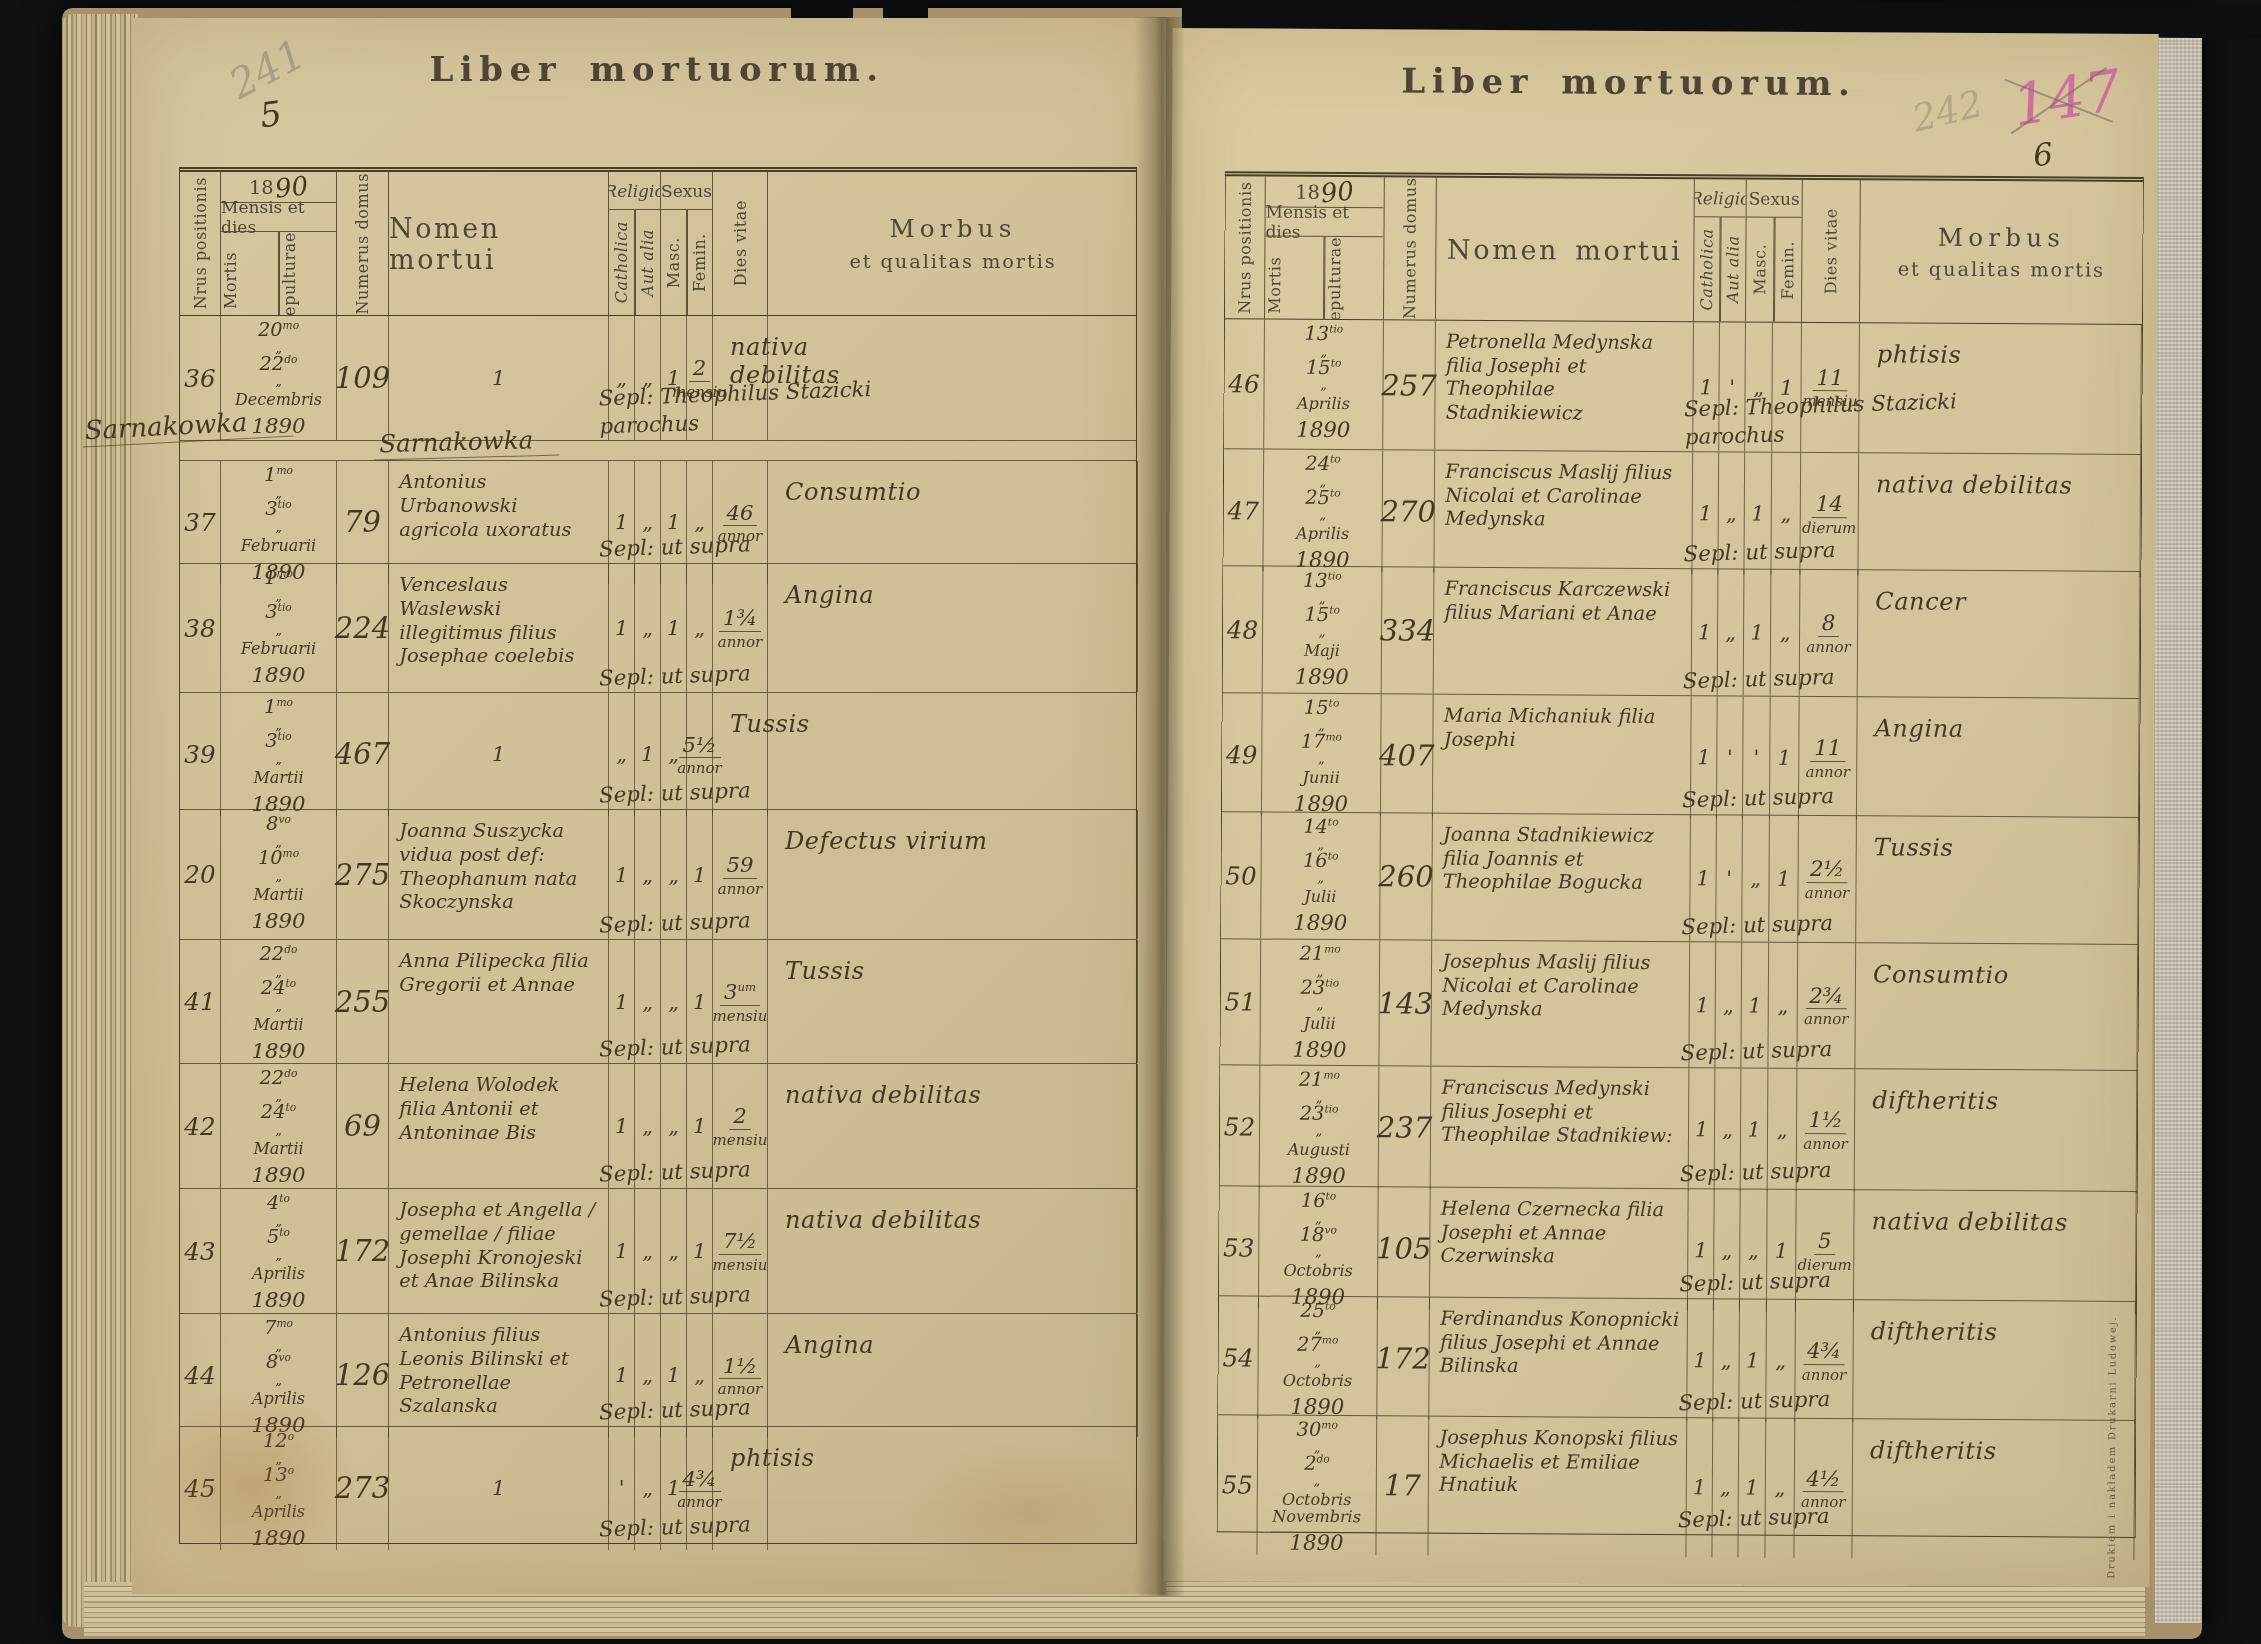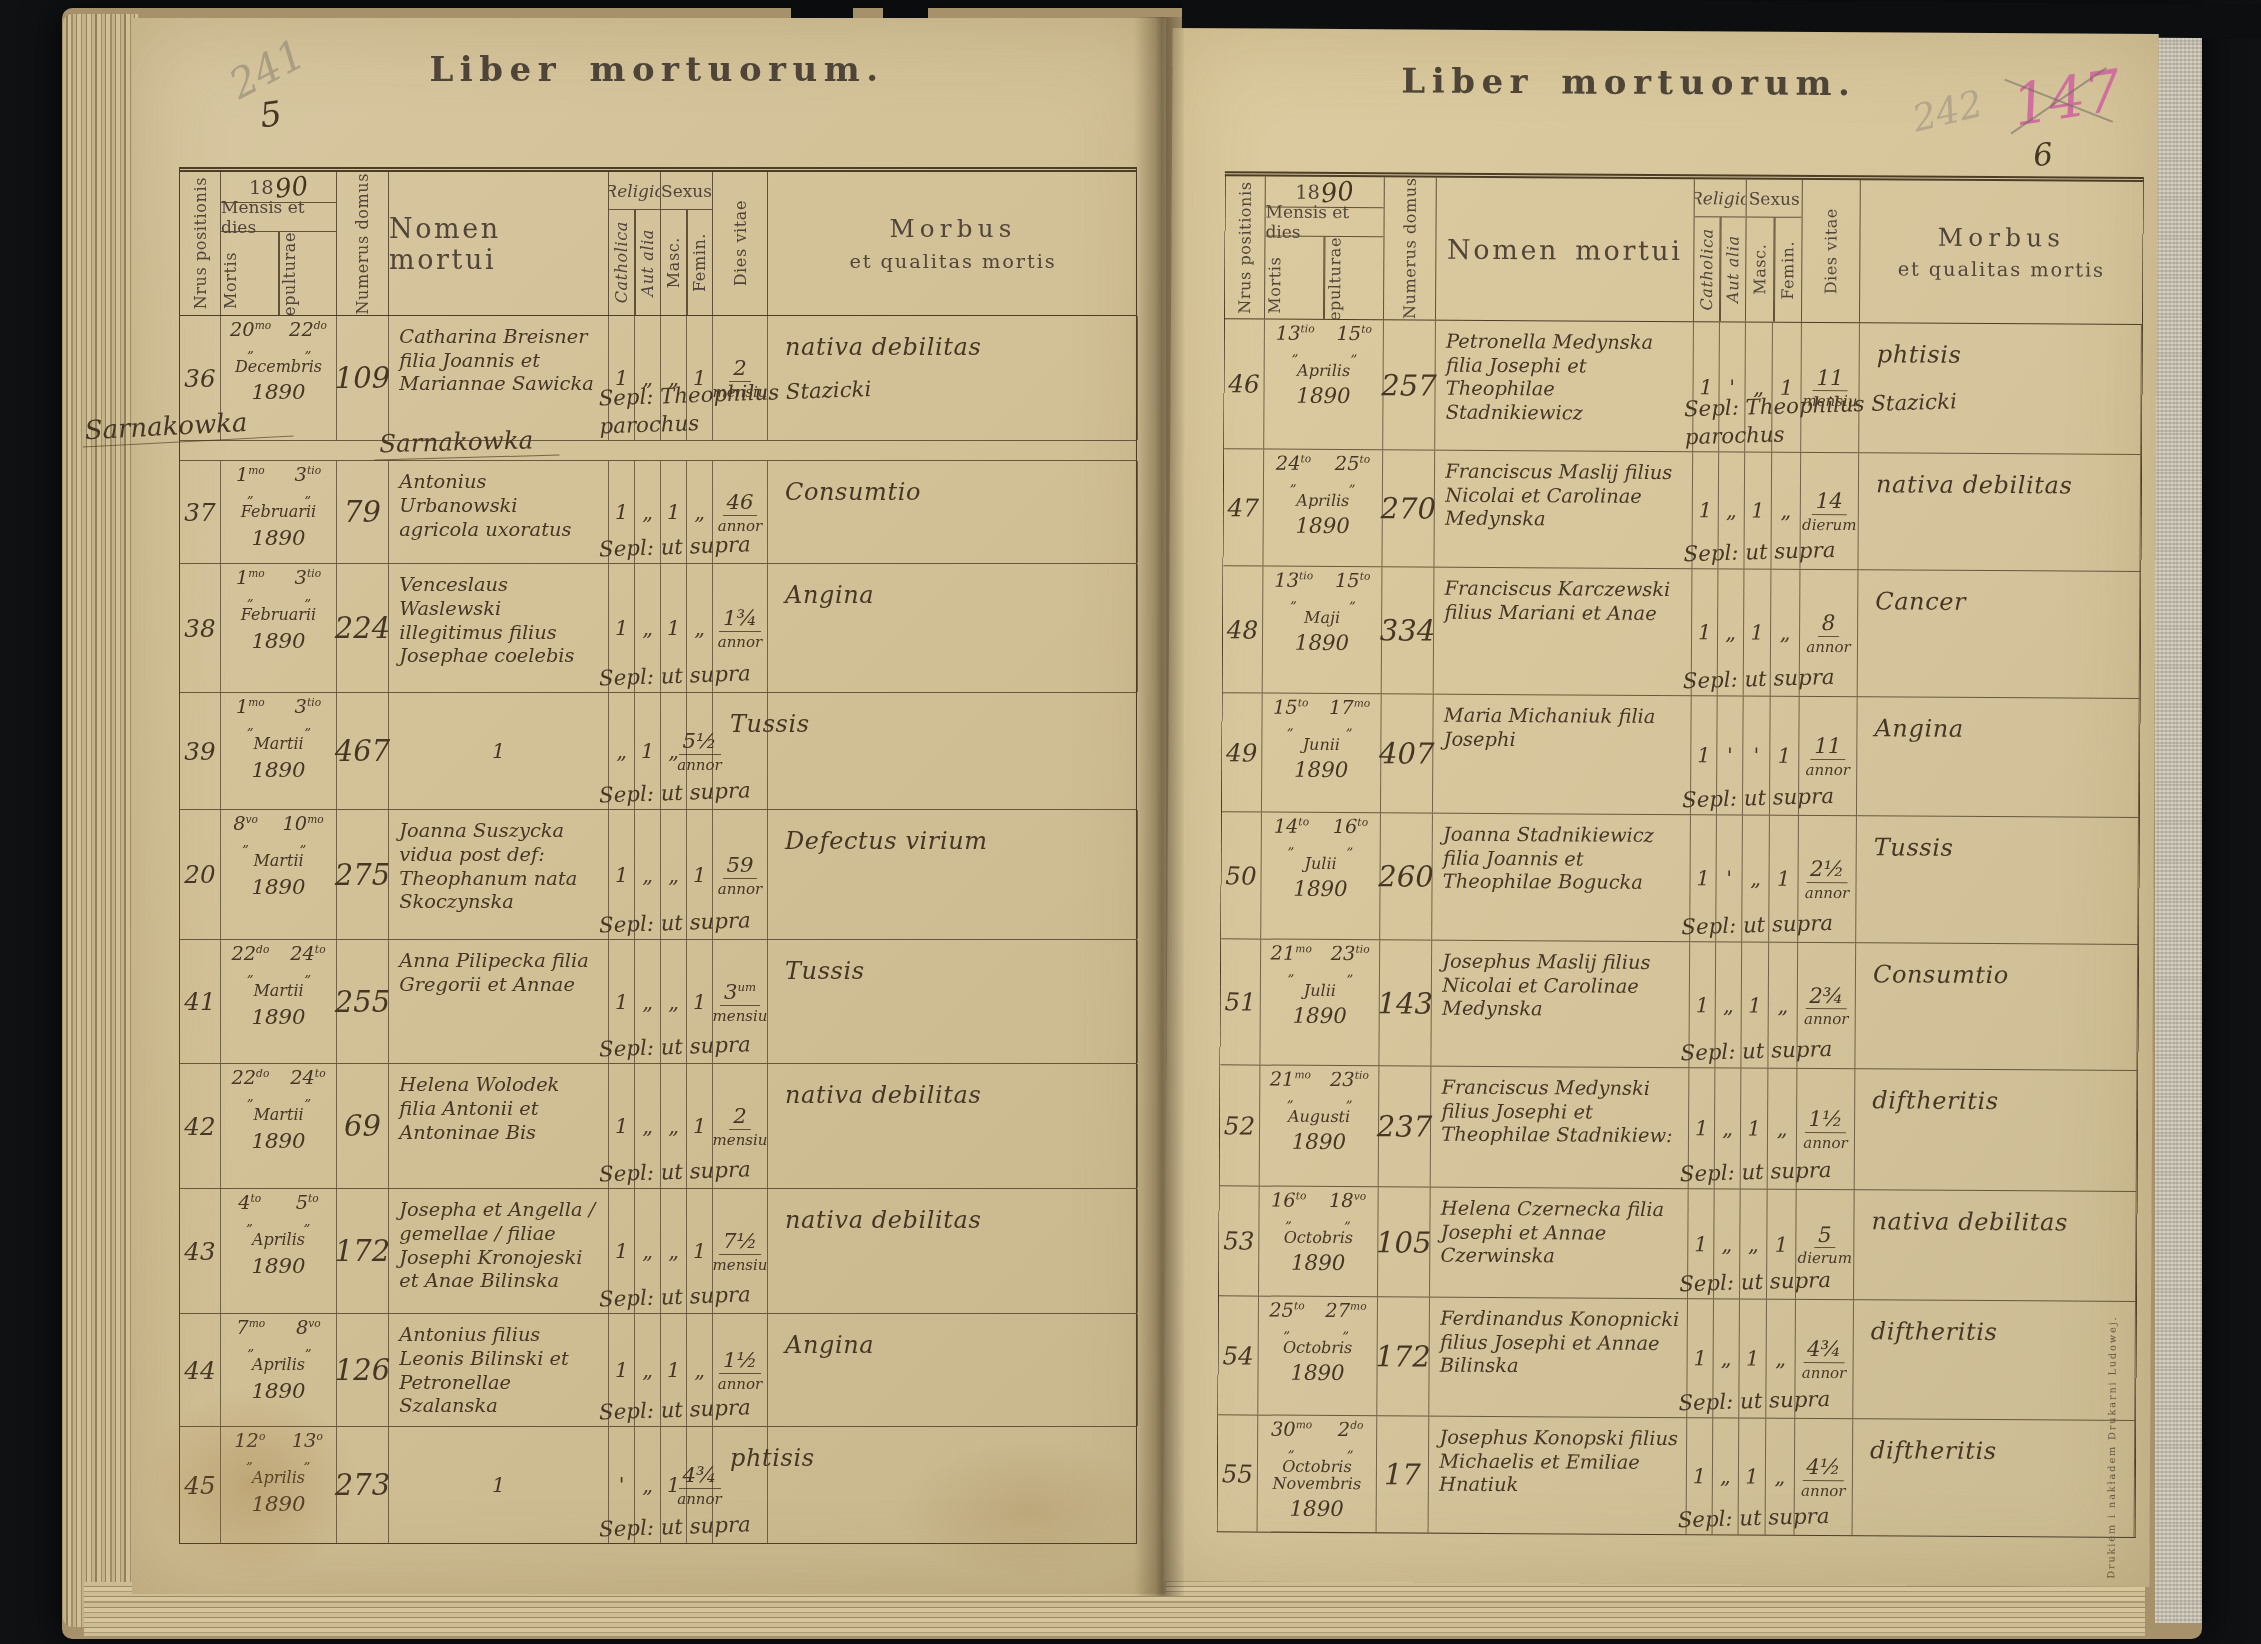--- a/index.html
+++ b/index.html
@@ -108,21 +108,21 @@
   
   .rows{position:relative;}
   .row{position:relative;display:grid;grid-template-columns:var(--cols);
        border-bottom:1px solid rgba(76,61,39,.80);}
   .rows .row:last-child{border-bottom:none;}
   .c{border-right:1px solid rgba(76,61,39,.72);overflow:visible;}
   .c:last-of-type{border-right:none;}
   .hw{font-style:italic;color:#463624;}
   .nrus{display:flex;align-items:center;justify-content:center;font-size:24.6px;}
   .date{grid-column:2 / span 2;padding-top:3.9px;text-align:center;}
-  .days{display:flex;justify-content:space-around;font-size:19.4px;line-height:1;}
+  .days{display:flex;justify-content:space-around;font-size:19.4px;line-height:1;flex-direction:column;}
   .day{display:inline-block;}
   .day .ditto{display:block;font-size:13px;margin-top:1.3px;}
   .month{font-size:16px;margin-top:5.2px;line-height:1.05;}
   .year{font-size:21.3px;margin-top:3.9px;}
   .domus{display:flex;align-items:center;justify-content:center;font-size:29px;}
   .nomen{padding:9px 6.5px 0 10.3px;font-size:19.4px;line-height:1.22;}
   .tick{display:flex;align-items:center;justify-content:center;font-size:20.7px;}
   .dies{display:flex;flex-direction:column;align-items:center;justify-content:center;gap:1.3px;}
   .dies-num{font-size:21.3px;border-bottom:1.3px solid rgba(70,54,36,.8);padding:0 3.9px 0.6px;}
   .dies-unit{font-size:15px;}
@@ -224,21 +224,20 @@
     <div class="c nrus hw">36</div>
     <div class="c date hw">
       <div class="days">
         <span class="day"><span>20<sup>mo</sup></span><span class="ditto">„</span></span>
         <span class="day"><span>22<sup>do</sup></span><span class="ditto">„</span></span>
       </div>
       <div class="month">Decembris</div>
       <div class="year">1890</div>
     </div>
     <div class="c domus hw">109</div>
-    <div class="c nomen hw">Catharina Breisner filia Joannis et Mariannae Sawicka</div>
     <div class="c tick hw">1</div>
     <div class="c tick hw">„</div>
     <div class="c tick hw">„</div>
     <div class="c tick hw">1</div>
     <div class="c dies hw">
       <span class="dies-num">2</span>
       <span class="dies-unit">mensiu</span>
     </div>
     <div class="c morbus hw">nativa debilitas</div>
     <div class="sepl hw">Sepl: Theophilus Stazicki parochus</div>

